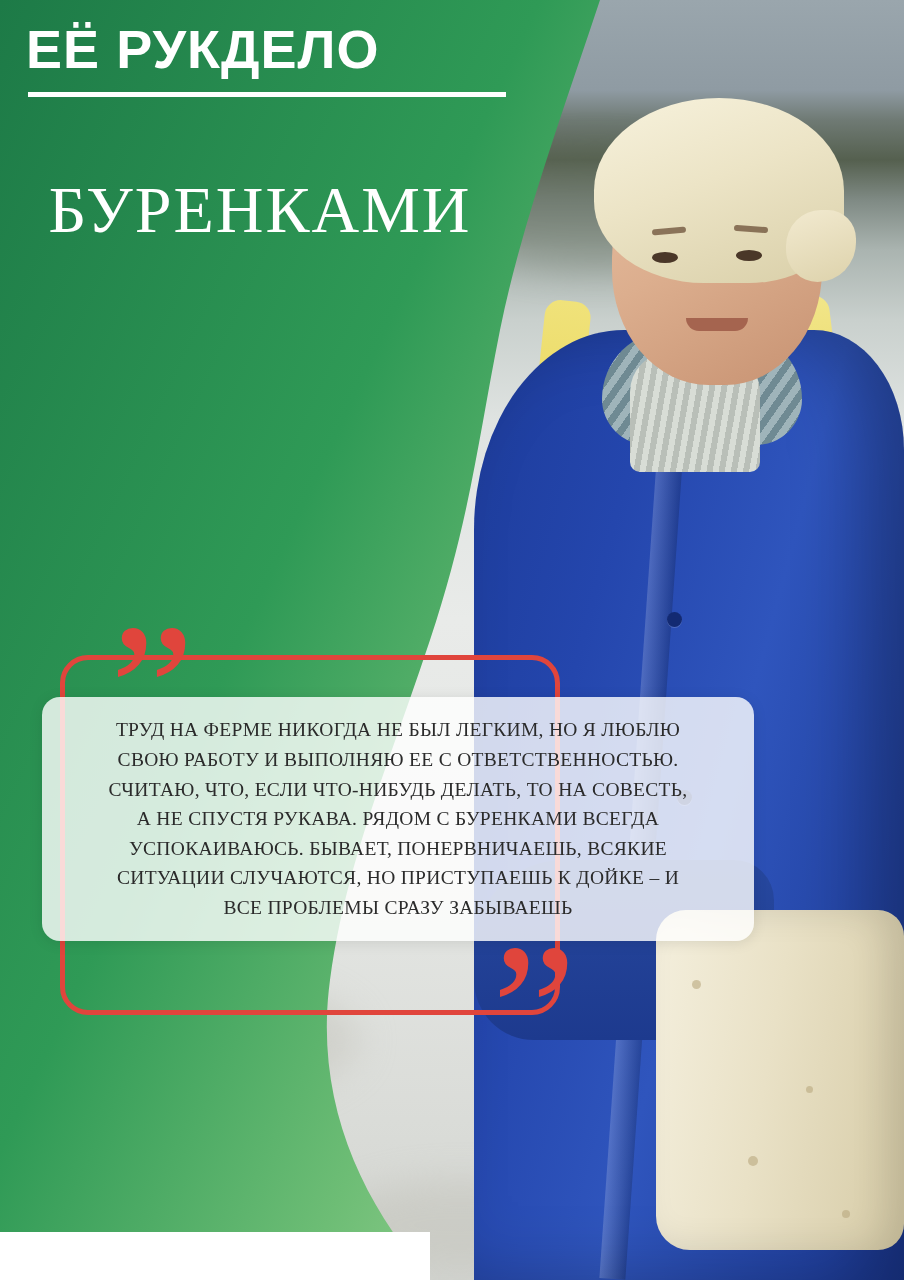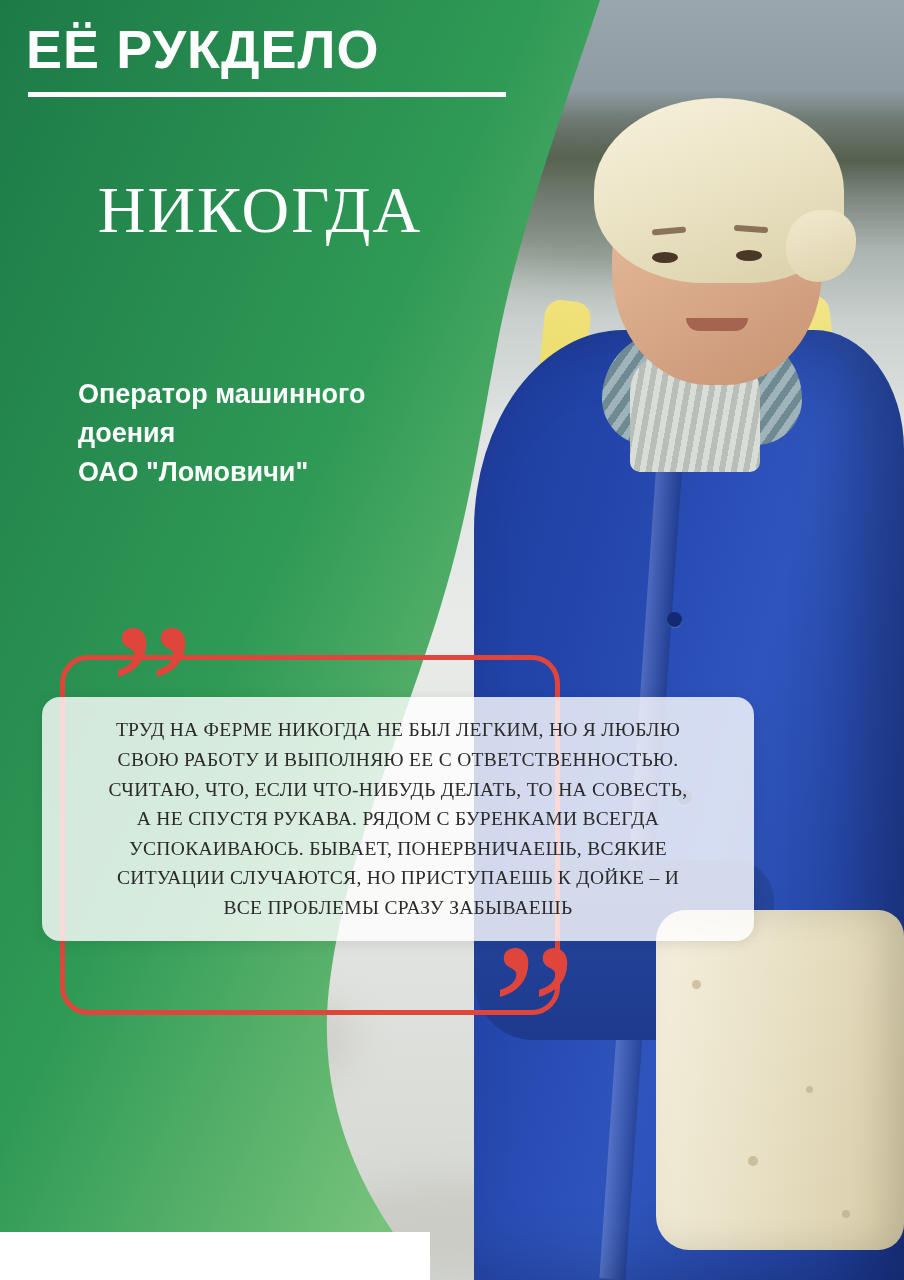--- a/index.html
+++ b/index.html
@@ -280,28 +280,23 @@
     <path d="M0,0 H600 C560,120 520,230 500,330 C478,440 470,520 430,640
              C392,756 346,860 330,980 C314,1100 360,1200 430,1280 H0 Z" fill="url(#gshade)"></path>
   </svg>
 
   <div class="header-title">
     <span>ЕЁ РУК</span><span class="light">ДЕЛО</span>
   </div>
   <div class="header-rule"></div>
 
   <div class="name">
-    <div>НИКОГДА</div>
-  </div>
-
-  <div class="role">
-    <div>Оператор машинного</div>
-    <div>доения</div>
-    <div>ОАО "Ломовичи"</div>
-  </div>
+    <div>БУРЕНКАМИ</div>
+  </div>
+
 
   <div class="quote-frame"></div>
   <div class="quote-mark quote-open">”</div>
   <div class="quote-card">
     <div class="quote-text">ТРУД НА ФЕРМЕ НИКОГДА НЕ БЫЛ ЛЕГКИМ, НО Я ЛЮБЛЮ СВОЮ РАБОТУ И ВЫПОЛНЯЮ ЕЕ С ОТВЕТСТВЕННОСТЬЮ. СЧИТАЮ, ЧТО, ЕСЛИ ЧТО-НИБУДЬ ДЕЛАТЬ, ТО НА СОВЕСТЬ, А НЕ СПУСТЯ РУКАВА. РЯДОМ С БУРЕНКАМИ ВСЕГДА УСПОКАИВАЮСЬ. БЫВАЕТ, ПОНЕРВНИЧАЕШЬ, ВСЯКИЕ СИТУАЦИИ СЛУЧАЮТСЯ, НО ПРИСТУПАЕШЬ К ДОЙКЕ – И ВСЕ ПРОБЛЕМЫ СРАЗУ ЗАБЫВАЕШЬ</div>
   </div>
   <div class="quote-mark quote-close">”</div>
 
   <div class="white-footer"></div>
 </div>

